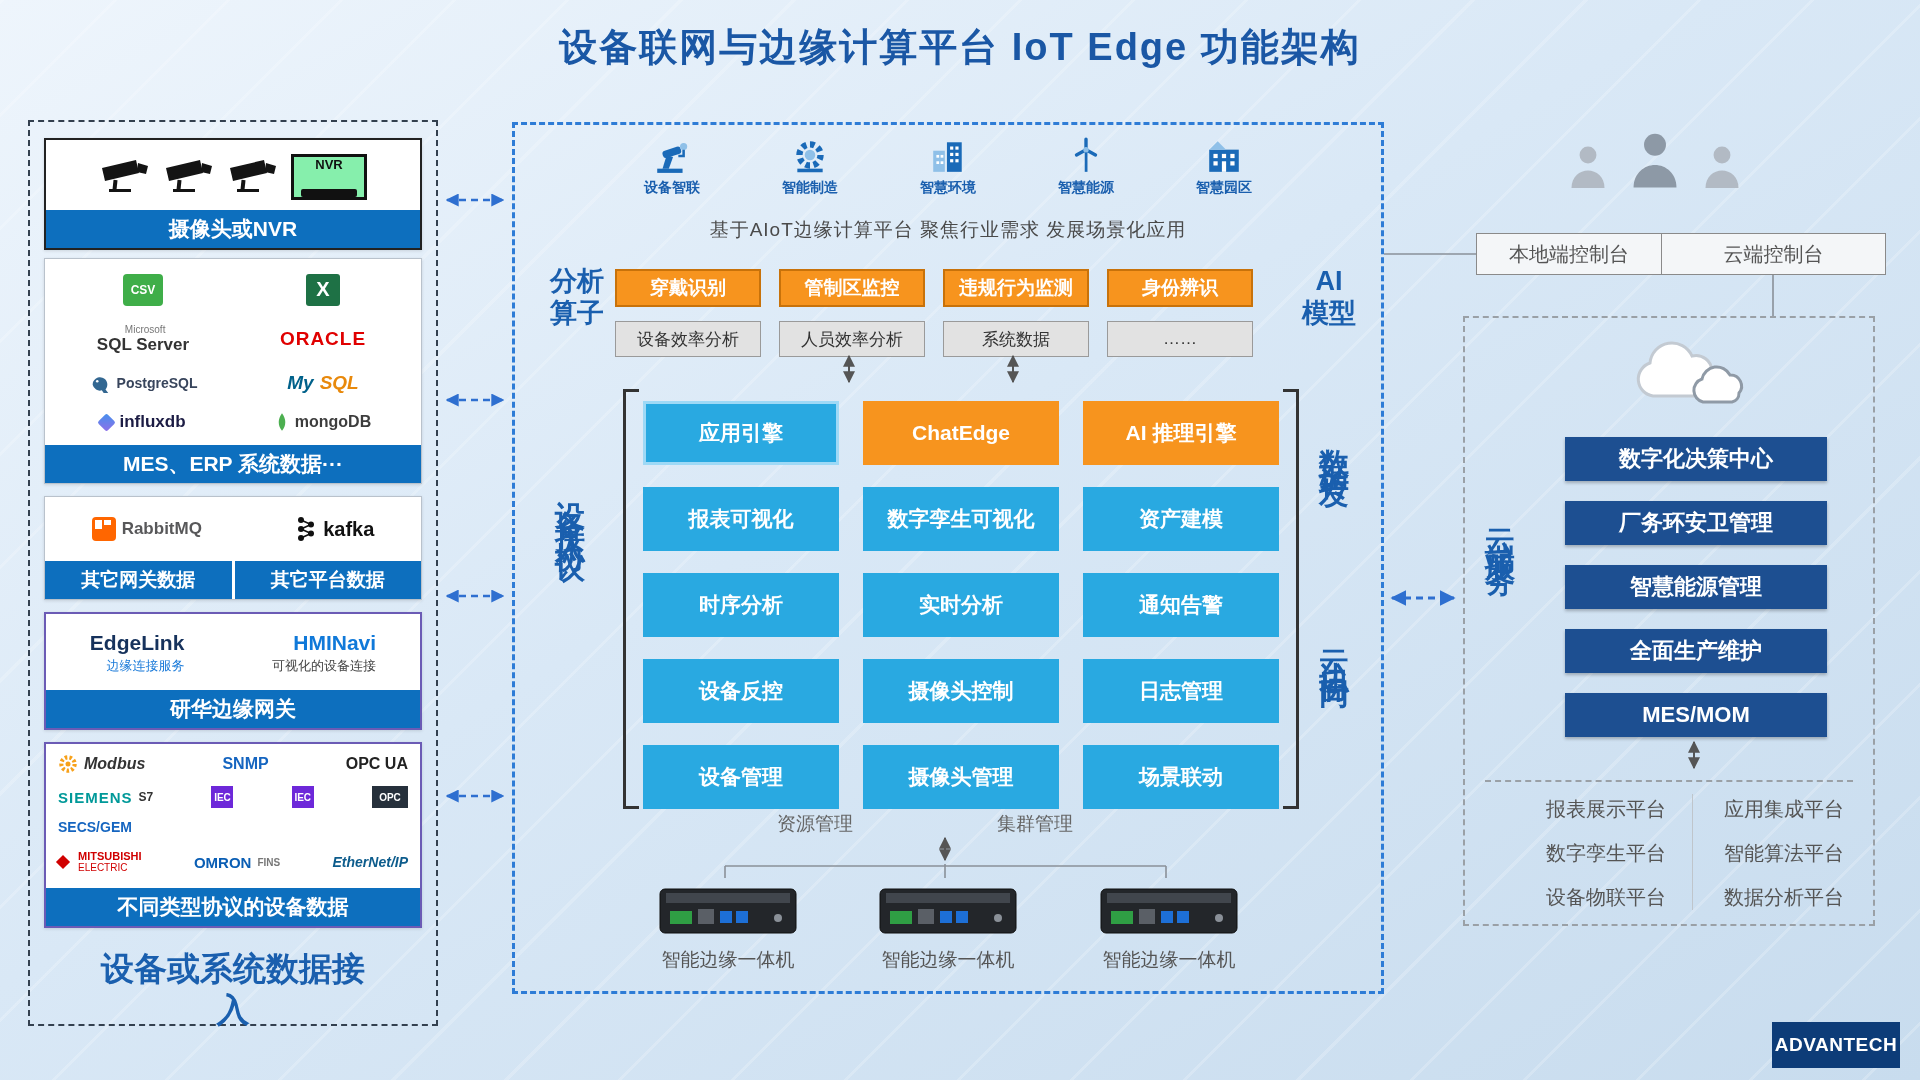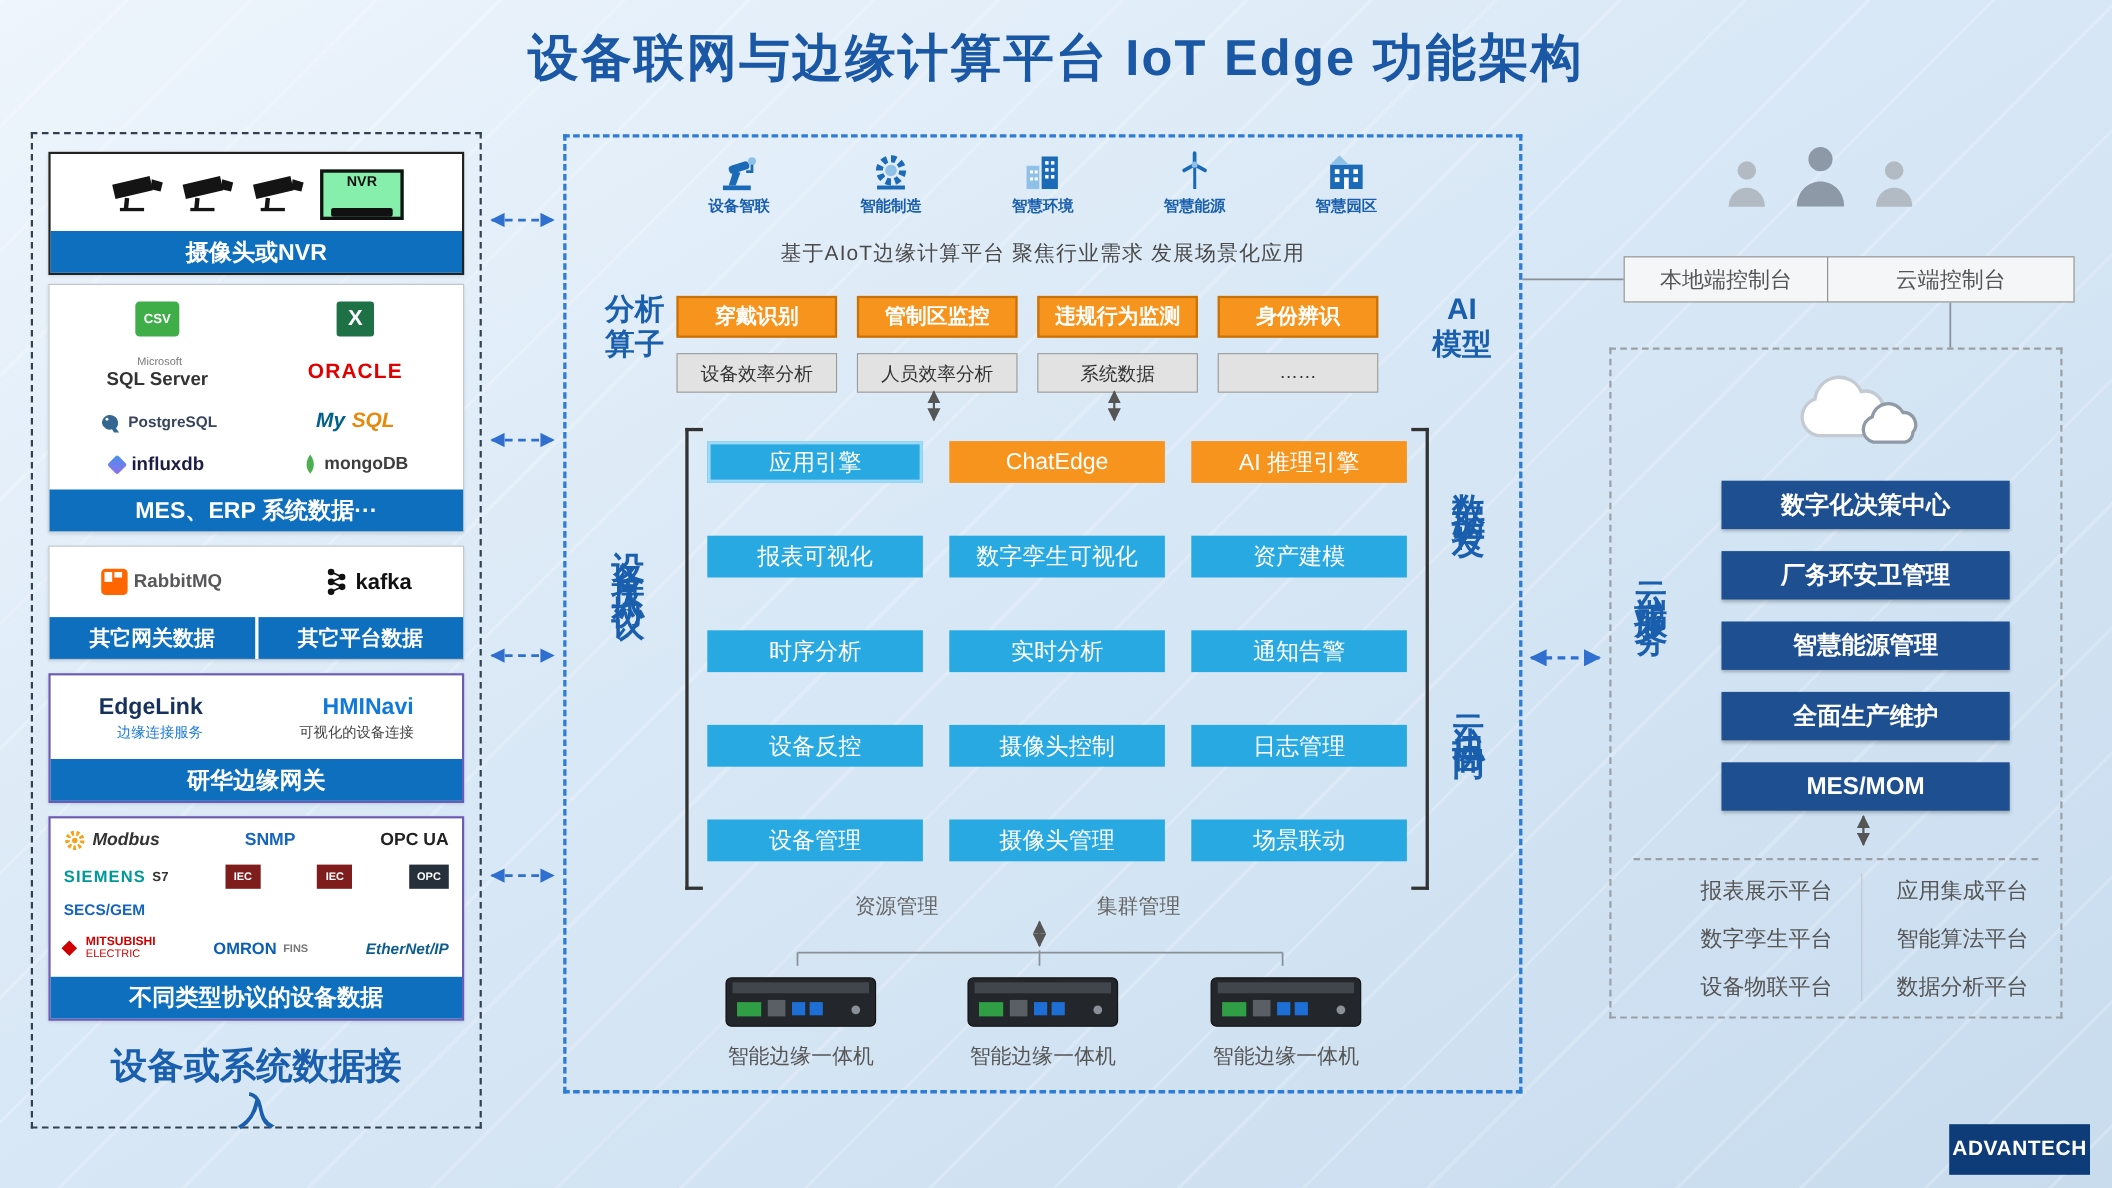--- a/index.html
+++ b/index.html
@@ -3,21 +3,21 @@
 <meta charset="utf-8">
 <style>
   * { margin:0; padding:0; box-sizing:border-box; }
   html,body { width:1920px; height:1080px; overflow:hidden;
     font-family:"Liberation Sans","DejaVu Sans",sans-serif; }
   body { background:
     repeating-linear-gradient(135deg, rgba(255,255,255,.20) 0 3px, rgba(255,255,255,0) 3px 80px),
     linear-gradient(150deg,#eef5fc 0%,#d9e8f6 45%,#c8dcee 100%); position:relative; }
   .abs { position:absolute; }
   .title { position:absolute; top:22px; left:0; width:100%; text-align:center;
-    font-size:46px; font-weight:800; color:#1a57a5; letter-spacing:2px; }
+    font-size:38px; font-weight:800; color:#1a57a5; letter-spacing:2px; }
 
   
   .lpanel { position:absolute; left:28px; top:120px; width:410px; height:906px;
     border:2px dashed #33404f; }
   .card { position:absolute; left:14px; width:378px; background:#fff;
     border:1px solid #b9c2cc; box-shadow:0 1px 3px rgba(0,0,0,.12); }
   .banner { position:absolute; bottom:0; left:0; right:0; height:38px; background:#0d6fbe;
     color:#fff; font-weight:700; font-size:21px; display:flex; align-items:center; justify-content:center; }
   .cam-row { display:flex; align-items:center; justify-content:center; gap:10px; height:74px; }
   .nvr { width:76px; height:46px; border:3px solid #111; display:flex; flex-direction:column;
@@ -55,21 +55,21 @@
   .edgelink-n { font-size:21px; font-weight:800; color:#16325c; display:block; }
   .edgelink-d { font-size:13px; color:#1a7ad9; display:block; margin-top:2px; }
   .hmi-n { font-size:21px; font-weight:800; color:#1079d9; display:block; }
   .hmi-d { font-size:13px; color:#444; display:block; margin-top:2px; }
   .pr-row { display:flex; align-items:center; justify-content:space-between; padding:0 12px; }
   .modbus-t { font-size:16px; font-weight:800; font-style:italic; color:#333; }
   .snmp-t { font-size:16px; font-weight:800; color:#1565c0; }
   .opcua-t { font-size:16px; font-weight:800; color:#222; }
   .siemens-t { font-size:15px; font-weight:800; color:#009999; letter-spacing:1px; }
   .s7-t { font-size:12px; font-weight:700; color:#333; }
-  .iec { width:32px; height:22px; background:#7f1d1d; color:#fff; font-size:10px; font-weight:800;
+  .iec { width:22px; height:22px; background:#6d28d9; color:#fff; font-size:10px; font-weight:800;
     display:flex; align-items:center; justify-content:center; }
   .opcb { width:36px; height:22px; background:#26303b; color:#fff; font-size:10px; font-weight:800;
     display:flex; align-items:center; justify-content:center; }
   .secs-t { font-size:14px; font-weight:700; color:#1565c0; }
   .mit { text-align:left; line-height:1.05; }
   .mit b { font-size:11px; color:#d00000; display:block; font-weight:800; }
   .mit i { font-size:10px; color:#d00000; display:block; font-style:normal; }
   .mit-d { width:10px; height:10px; background:#d00000; transform:rotate(45deg); margin-right:4px; }
   .omron-t { font-size:15px; font-weight:800; color:#0a5eb4; }
   .fins-t { font-size:10px; font-weight:700; color:#777; }
@@ -91,22 +91,22 @@
     font-weight:800; color:#1a5fae; line-height:1.2; }
   .obox { position:absolute; top:144px; width:146px; height:38px; background:#f7941e;
     border:2px solid #c8720a; color:#fff; font-weight:700; font-size:19px;
     display:flex; align-items:center; justify-content:center; }
   .gbox { position:absolute; top:196px; width:146px; height:36px; background:#e2e2e2;
     border:1px solid #9a9a9a; color:#333; font-size:17px;
     display:flex; align-items:center; justify-content:center; }
   .brk { position:absolute; top:264px; width:16px; height:420px; }
   .brkl { left:108px; border-left:3px solid #333; border-top:3px solid #333; border-bottom:3px solid #333; }
   .brkr { left:768px; border-right:3px solid #333; border-top:3px solid #333; border-bottom:3px solid #333; }
-  .cell { position:absolute; width:196px; height:38px; display:flex; align-items:center;
-    justify-content:center; color:#fff; font-weight:400; font-size:21px; }
+  .cell { position:absolute; width:196px; height:64px; display:flex; align-items:center;
+    justify-content:center; color:#fff; font-weight:700; font-size:21px; }
   .cyan { background:#29a9e1; }
   .org { background:#f7941e; }
   .hl { border:3px solid #9ed9f6; }
   .vlab { position:absolute; writing-mode:vertical-rl; text-orientation:upright;
     font-size:30px; font-weight:800; color:#1a5fae; letter-spacing:10px; }
   .blab { position:absolute; top:686px; width:140px; text-align:center; font-size:19px; color:#666; }
   .devlab { position:absolute; top:822px; width:160px; text-align:center; font-size:19px; color:#555; }
 
   
   .people { position:absolute; left:1566px; top:128px; display:flex; align-items:flex-end; gap:16px; }

